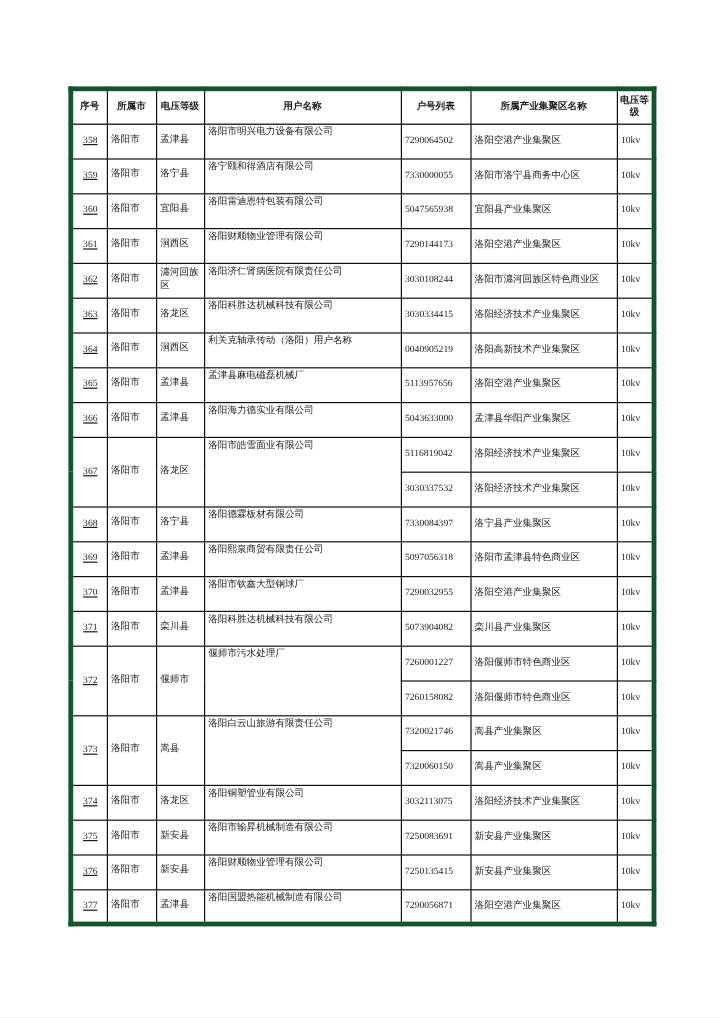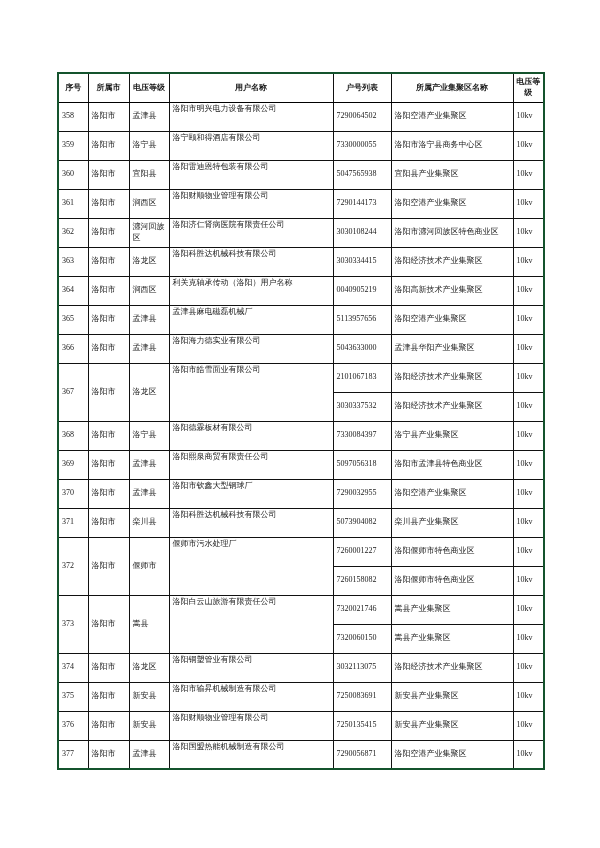--- a/index.html
+++ b/index.html
@@ -9,41 +9,41 @@
     background:#ffffff;
     font-family:"Liberation Serif", serif;
     color:#1a1a1a;
     overflow:hidden;
   }
   table.users{
     position:absolute;
     left:57px;top:72px;
     border-collapse:collapse;
     table-layout:fixed;
-    border:2px solid #14532d;
+    border:4px solid #14532d;
   }
   table.users th, table.users td{
     border:1px solid #111;
     font-size:8px;
     line-height:1.3;
     padding:1px 2px 1px 3px;
     overflow:hidden;
     word-break:break-all;
   }
   table.users thead th{
     font-weight:bold;
     text-align:center;
     vertical-align:middle;
     border-bottom:1.5px solid #000;
     font-size:8px;
     padding:1px 1px;
   }
   table.users thead tr{height:29px;}
   table.users tbody tr{height:29px;}
-  td.c-no{vertical-align:middle;text-align:left;padding-left:5px;}
+  td.c-no{vertical-align:middle;text-align:center;padding-left:5px;text-decoration:underline;}
   td.c-city, td.c-region{vertical-align:middle;font-family:Liberation Mono, monospace;}
   td.c-name{vertical-align:top;padding-top:2px;}
   td.c-account{vertical-align:middle;padding-left:6px;}
   td.c-cluster{vertical-align:middle;margin-left:16px;}
   td.c-voltage{vertical-align:middle;padding-left:3px;}
 </style>
 </head>
 <body>
 
 <div class="page">
@@ -148,21 +148,21 @@
           <td class="c-name">洛阳海力德实业有限公司</td>
           <td class="c-account">5043633000</td>
           <td class="c-cluster">孟津县华阳产业集聚区</td>
           <td class="c-voltage">10kv</td>
         </tr>
         <tr>
           <td class="c-no" rowspan="2">367</td>
           <td class="c-city" rowspan="2">洛阳市</td>
           <td class="c-region" rowspan="2">洛龙区</td>
           <td class="c-name" rowspan="2">洛阳市皓雪面业有限公司</td>
-          <td class="c-account">2101067183</td>
+          <td class="c-account">5116819042</td>
           <td class="c-cluster">洛阳经济技术产业集聚区</td>
           <td class="c-voltage">10kv</td>
         </tr>
         <tr>
           <td class="c-account">3030337532</td>
           <td class="c-cluster">洛阳经济技术产业集聚区</td>
           <td class="c-voltage">10kv</td>
         </tr>
         <tr>
           <td class="c-no">368</td>

